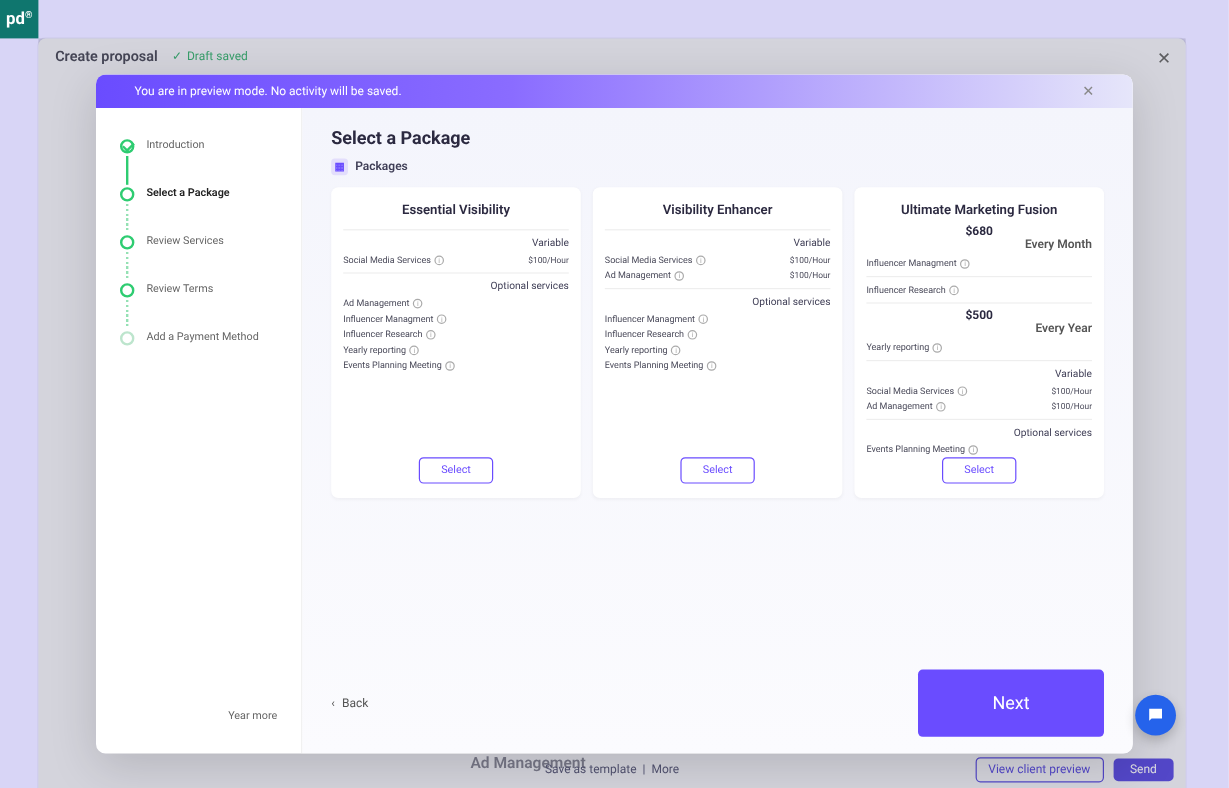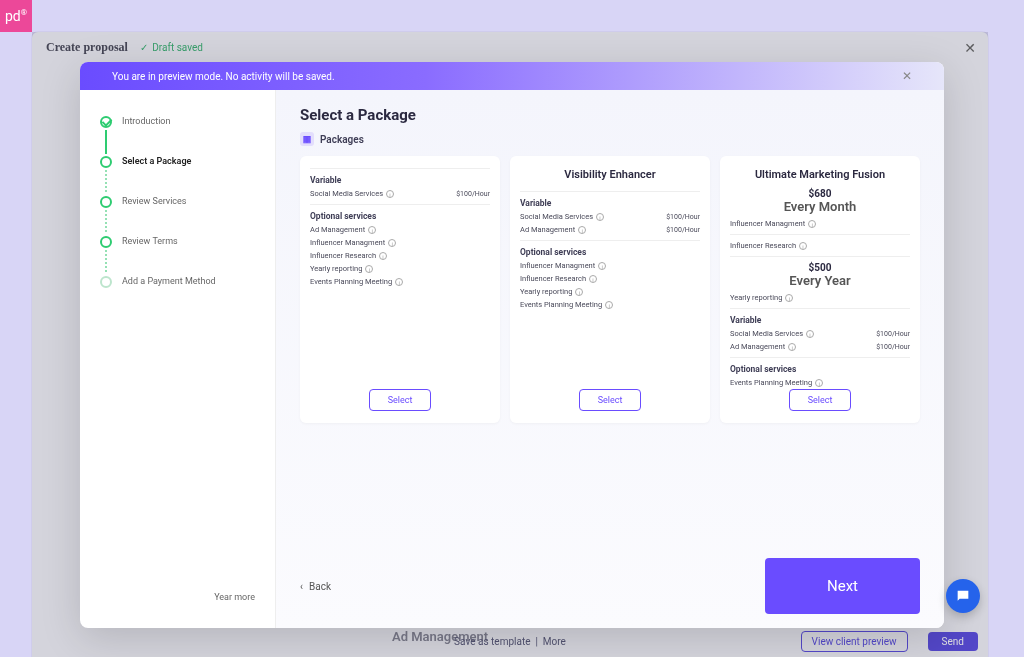--- a/index.html
+++ b/index.html
@@ -1,58 +1,58 @@
 <!DOCTYPE html>
 <html><head>
 <meta charset="utf-8">
 <style>
   * { box-sizing: border-box; margin: 0; padding: 0; font-family: -apple-system, BlinkMacSystemFont, "Segoe UI", Roboto, sans-serif; }
   body { width: 1024px; height: 657px; background: #d8d5f6; overflow: hidden; position: relative; }
-  .logo-corner { position: absolute; top: 0; left: 0; width: 32px; height: 32px; background: #ec4899; display:flex; align-items:center; justify-content:center; color:#fff; font-size:14px; font-weight:400;}
+  .logo-corner { position: absolute; top: 0; left: 0; width: 32px; height: 32px; background: #0f766e; display:flex; align-items:center; justify-content:center; color:#fff; font-size:14px; font-weight:700;}
   .logo-corner sup { font-size:8px; position:relative; top:-4px;}
   .app-frame { position:absolute; left:32px; top:32px; right:36px; bottom:0; background:#f2f3f8; border-radius:6px 6px 0 0; box-shadow: 0 0 0 1px rgba(0,0,0,0.04);}
   .app-header { height:30px; display:flex; align-items:center; padding:0 14px; font-size:12px; color:#4a4a5a; position:relative;}
-  .app-header .title { font-weight:600; margin-right:12px;font-family:Liberation Serif, serif;}
+  .app-header .title { font-weight:600; margin-right:12px;}
   .app-header .saved { color:#3bb273; font-size:10px; display:flex; align-items:center; gap:4px;}
   .app-header .close-x { position:absolute; right:12px; top:8px; font-size:14px; color:#666; cursor:pointer;}
   .dimmer { position:absolute; inset:0; background: rgba(40,40,60,0.15); }
   .footer-bar { position:absolute; bottom:0; left:0; right:0; height:32px; display:flex; align-items:center; padding:0 14px; font-size:10px; color:#5a5a7a;}
   .footer-bar .mid { position:absolute; left:50%; transform:translateX(-50%);}
-  .footer-bar .right-buttons { position:absolute; right:10px; display:flex; gap:20px; align-items:center;}
+  .footer-bar .right-buttons { position:absolute; right:10px; display:flex; gap:8px; align-items:center;}
   .footer-bar .btn-outline { border:1px solid #5b4de1; color:#5b4de1; padding:4px 10px; border-radius:4px; font-size:10px; cursor:pointer;}
   .footer-bar .btn-solid { background:#5b4de1; color:#fff; padding:4px 14px; border-radius:4px; font-size:10px; cursor:pointer;}
   .bg-text { position:absolute; left:360px; top:597px; font-size:13px; color:#3f3e56; font-weight:600; opacity:.6;}
 
   .modal { position:absolute; left:80px; top:62px; width:864px; height:566px; background:#fff; border-radius:8px; overflow:hidden; box-shadow:0 10px 40px rgba(0,0,0,0.15); display:flex; flex-direction:column;}
   .preview-bar { height:28px; background: linear-gradient(90deg, #6a4cff 0%, #8a6cff 40%, #e6e6fa 100%); color:#fff; font-size:10px; display:flex; align-items:center; padding:0 32px; justify-content:space-between;}
   .preview-bar .x { color:#888; font-size:12px; cursor:pointer;}
   .modal-body { flex:1; display:flex; overflow:hidden;}
-  .sidebar { width:196px; border-right:1px solid #eee; padding:26px 20px; font-size:9px; color:#666; display:flex; flex-direction:column;}
+  .sidebar { width:172px; border-right:1px solid #eee; padding:26px 20px; font-size:9px; color:#666; display:flex; flex-direction:column;}
   .step { display:flex; align-items:flex-start; gap:10px; margin-bottom:4px; cursor:pointer;}
   .step .circ { width:12px; height:12px; border-radius:50%; border:2px solid #2ecc71; flex-shrink:0; margin-top:0; position:relative;}
   .step.done .circ::after { content:''; position:absolute; left:2px; top:-1px; width:4px; height:7px; border:solid #2ecc71; border-width:0 2px 2px 0; transform:rotate(45deg);}
   .step.future .circ { border-color:#bde5cd;}
   .step .label { padding-top:0px;}
   .step.active .label { color:#222; font-weight:600;}
   .step-line { width:2px; height:20px; background:transparent; margin-left:5px; margin-bottom:4px; position:relative;}
   .step-line::after { content:''; position:absolute; left:0; top:-2px; bottom:-2px; width:2px; background: repeating-linear-gradient(#95e1b4 0 2px, transparent 2px 4px);}
   .step-line.solid::after { background:#2ecc71;}
   .learn-more { margin-top:auto; text-align:right; font-size:9px; color:#666; cursor:pointer;}
 
   .content { flex:1; background: linear-gradient(180deg, #f4f5fc 0%, #fbfbfe 100%); padding:16px 24px 14px; display:flex; flex-direction:column;}
   .content h2 { font-size:15px; font-weight:700; color:#2b2940; margin-bottom:8px;}
   .crumb { display:flex; align-items:center; gap:6px; font-size:10px; font-weight:600; color:#3f3e56; margin-bottom:10px;}
   .crumb .ico { width:14px; height:14px; background:#e3defc; border-radius:3px; display:flex; align-items:center; justify-content:center; color:#6a4cff; font-size:9px;}
   .cards { display:flex; gap:10px;}
   .card { flex:1; background:#fff; border-radius:6px; padding:8px 10px 12px; display:flex; flex-direction:column; font-size:8px; color:#4a4a5a; min-height:230px; box-shadow:0 1px 3px rgba(0,0,0,0.04);}
   .card-title { text-align:center; font-size:11px; font-weight:600; color:#2b2940; padding:4px 0 6px;}
-  .card-sub { text-align:left; font-size:8.5px; font-weight:700; color:#3f3e56; padding:2px 0;}
+  .card-sub { text-align:right; font-size:8.5px; font-weight:400; color:#3f3e56; padding:2px 0;}
   .price-block { text-align:center; padding:1px 0 3px;}
   .price-block .price { font-size:10px; font-weight:700; color:#2b2940;}
-  .price-block .per { font-size:13px; color:#555; font-weight:600;}
+  .price-block .per { font-size:10px; color:#555; font-weight:600;text-align:right;}
   .row { display:flex; justify-content:space-between; align-items:center; padding:2px 0; font-size:7.5px;}
   .row .lbl { color:#4a4a5a; display:flex; align-items:center; gap:3px;justify-content:flex-end;}
   .row .pr { color:#4a4a5a; font-size:7px;}
   .info-ic { display:inline-block; width:8px; height:8px; border:1px solid #aaa; border-radius:50%; font-size:6px; line-height:7px; text-align:center; color:#aaa;}
   .divider { border-top:1px solid #eee; margin:4px 0;}
   .select-btn { margin-top:auto; align-self:center; border:1px solid #6a4cff; color:#6a4cff; padding:5px 18px; border-radius:4px; font-size:9px; cursor:pointer; margin-top:14px;}
   .card .select-btn { margin-top:auto;}
 
   .nav-row { margin-top:auto; display:flex; align-items:center; justify-content:space-between; padding-top:14px;}
   .back-btn { font-size:10px; color:#555; display:flex; align-items:center; gap:6px; cursor:pointer;}
@@ -134,20 +134,21 @@
     <div class="content">
       <h2>Select a Package</h2>
       <div class="crumb">
         <span class="ico">▦</span>
         <span>Packages</span>
       </div>
 
       <div class="cards">
 
         <div class="card">
+          <div class="card-title">Essential Visibility</div>
           <div class="divider"></div>
           <div class="card-sub">Variable</div>
           <div class="row">
               <span class="lbl">
                 <span>Social Media Services</span>
                 <span class="info-ic">i</span>
               </span>
               <span class="pr">$100/Hour</span>
             </div>
           <div class="divider"></div>

